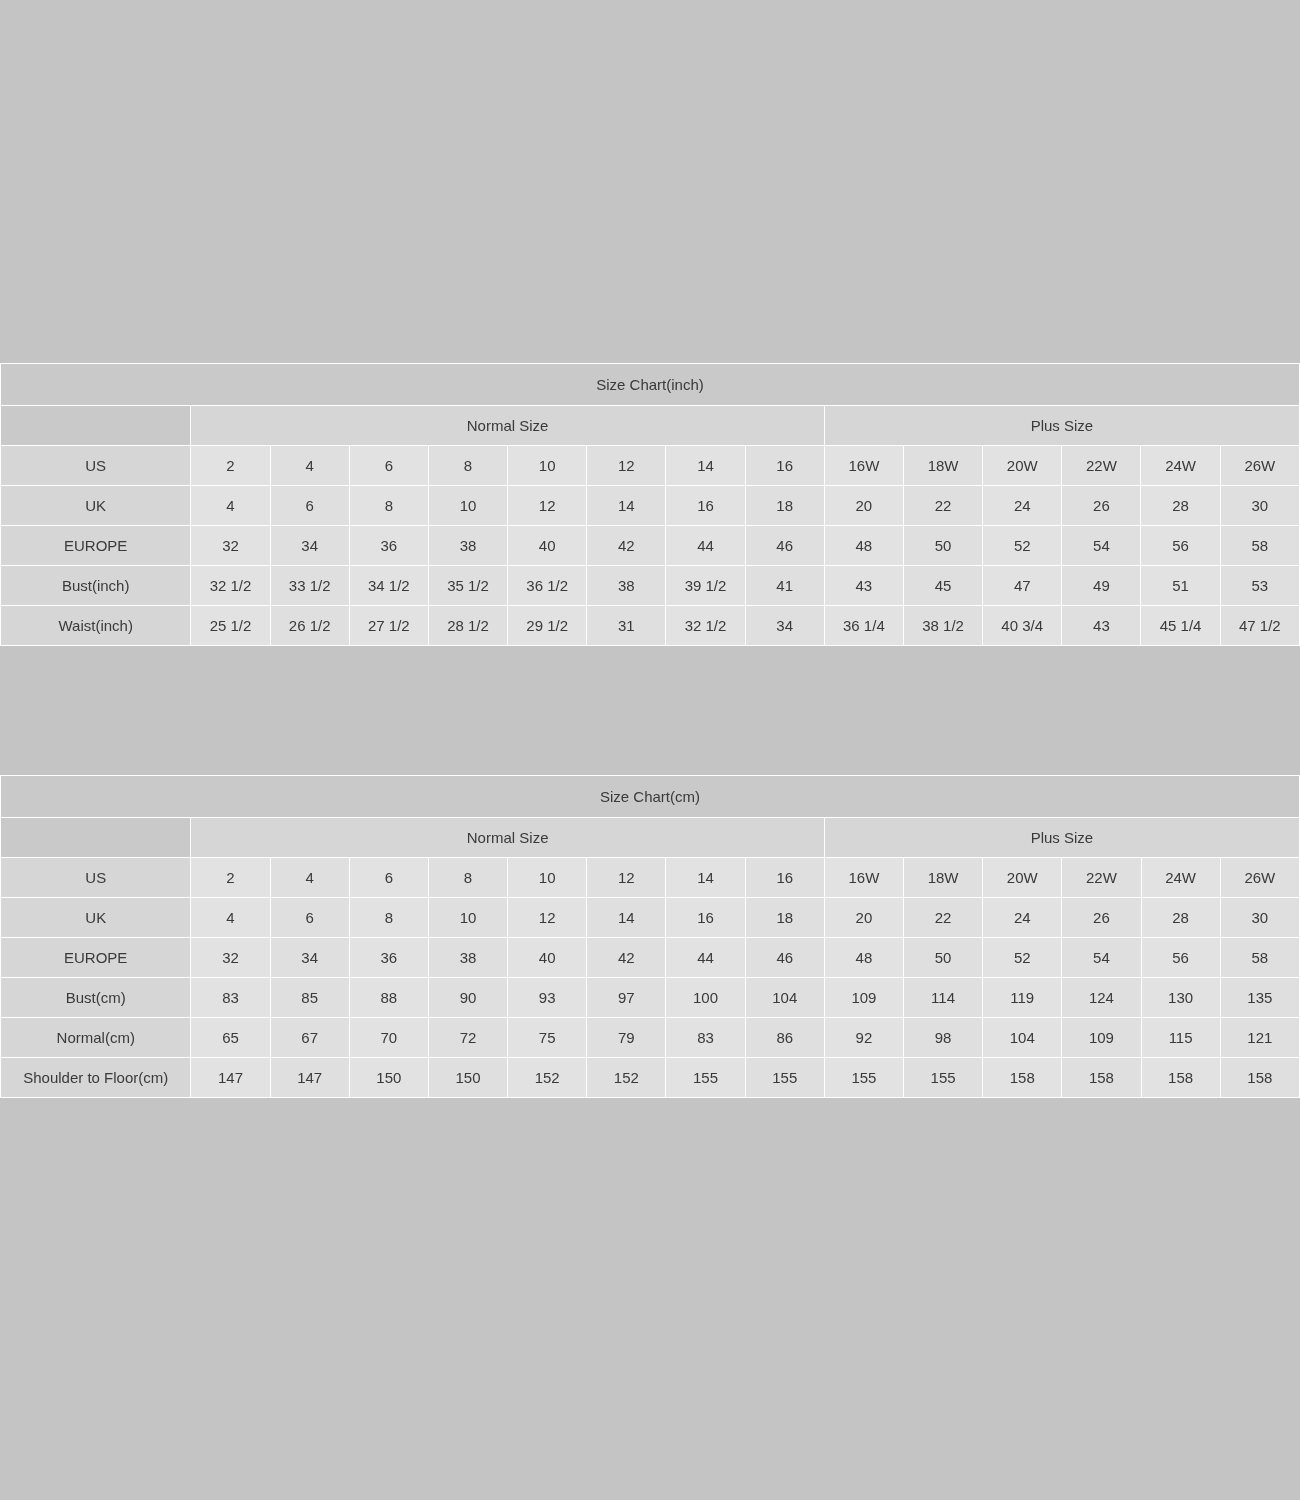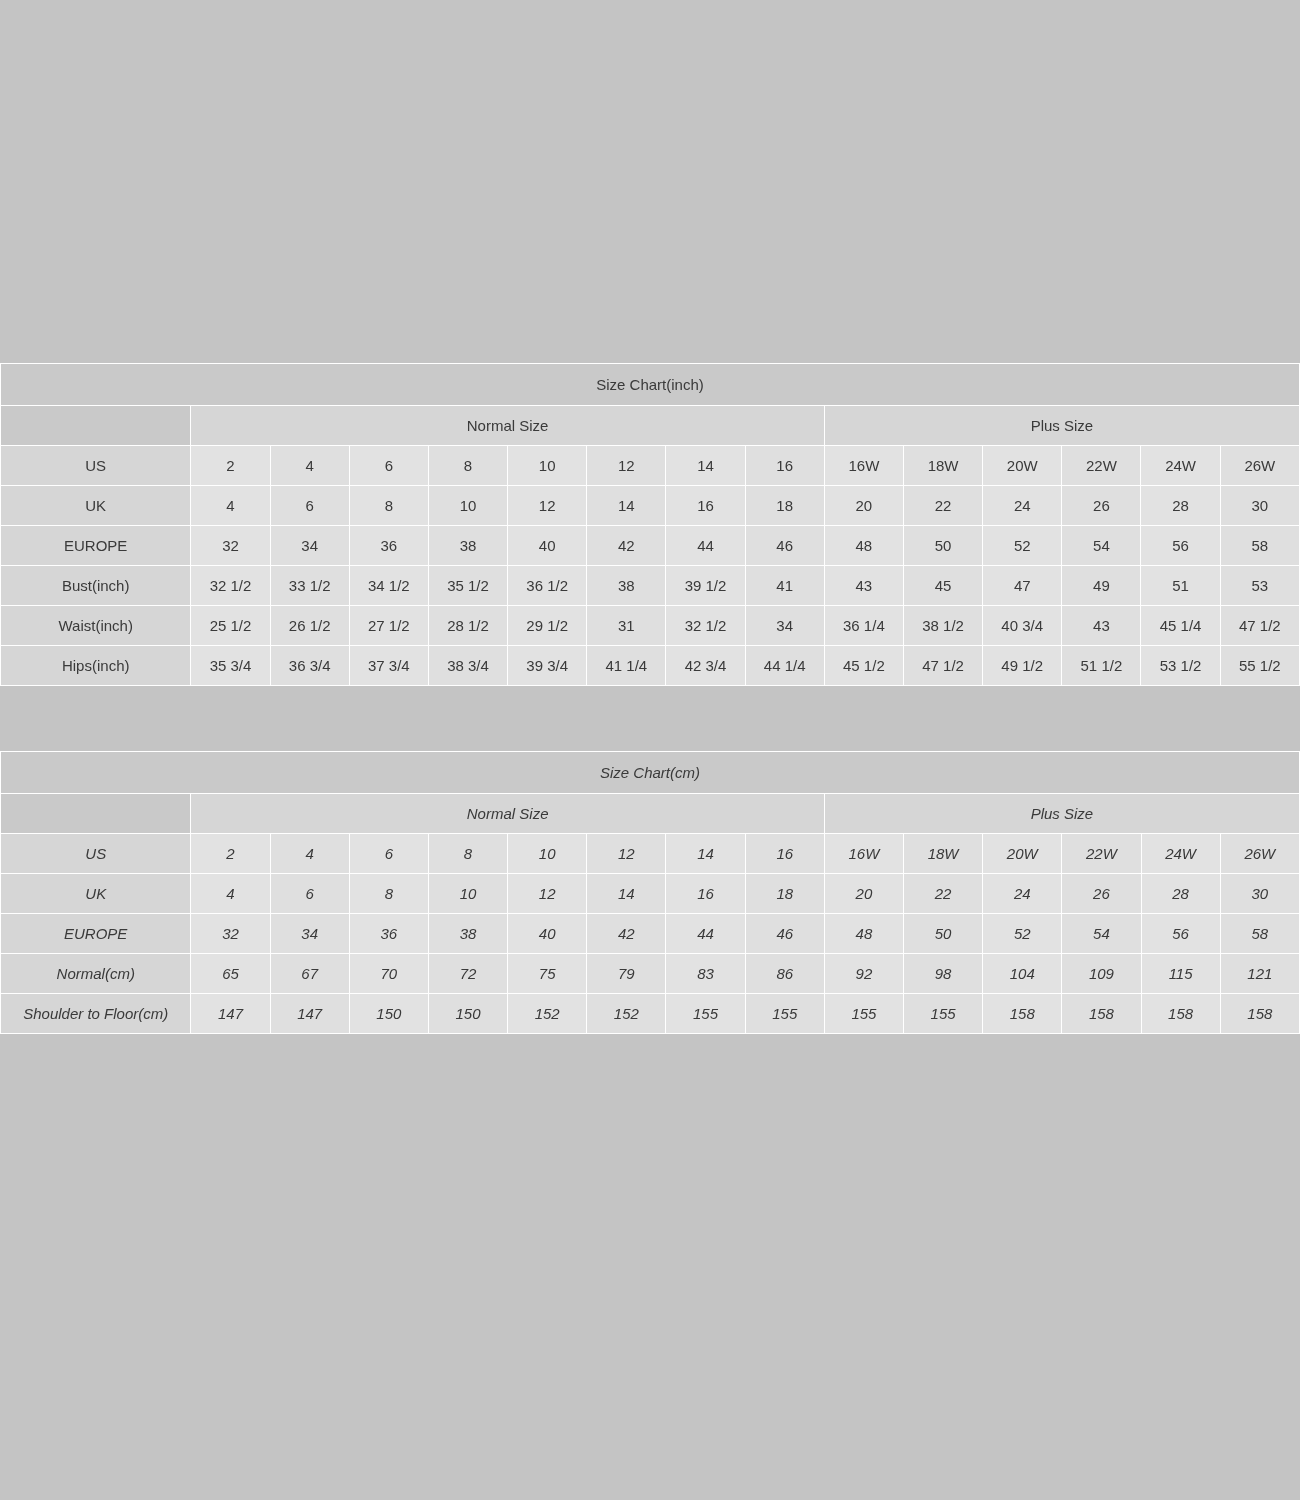--- a/index.html
+++ b/index.html
@@ -21,21 +21,21 @@
     padding-left: 24px;
   }
 
   .chart-block {
     position: absolute;
     left: 0;
     width: 1300px;
     background: #ffffff;
   }
   #chart-inch { top: 363px; }
-  #chart-cm { top: 751px; font-style: italic; }
+  #chart-cm { top: 775px; }
 
   table.size-table {
     border-collapse: collapse;
     width: 1300px;
     table-layout: fixed;
   }
   table.size-table td,
   table.size-table th {
     border: 1px solid #ffffff;
     text-align: center;
@@ -194,37 +194,20 @@
             <td class="data-cell alt">31</td>
             <td class="data-cell">32 1/2</td>
             <td class="data-cell alt">34</td>
             <td class="data-cell">36 1/4</td>
             <td class="data-cell alt">38 1/2</td>
             <td class="data-cell">40 3/4</td>
             <td class="data-cell alt">43</td>
             <td class="data-cell">45 1/4</td>
             <td class="data-cell alt">47 1/2</td>
           </tr>
-          <tr>
-            <td class="row-label">Hips(inch)</td>
-            <td class="data-cell">35 3/4</td>
-            <td class="data-cell alt">36 3/4</td>
-            <td class="data-cell">37 3/4</td>
-            <td class="data-cell alt">38 3/4</td>
-            <td class="data-cell">39 3/4</td>
-            <td class="data-cell alt">41 1/4</td>
-            <td class="data-cell">42 3/4</td>
-            <td class="data-cell alt">44 1/4</td>
-            <td class="data-cell">45 1/2</td>
-            <td class="data-cell alt">47 1/2</td>
-            <td class="data-cell">49 1/2</td>
-            <td class="data-cell alt">51 1/2</td>
-            <td class="data-cell">53 1/2</td>
-            <td class="data-cell alt">55 1/2</td>
-          </tr>
         </tbody>
     </table>
   </div>
 
   <div class="chart-block" id="chart-cm">
     <table class="size-table">
       <colgroup>
         <col class="label-col">
         <col class="data-col">
           <col class="data-col">
@@ -295,20 +278,37 @@
             <td class="data-cell">44</td>
             <td class="data-cell alt">46</td>
             <td class="data-cell">48</td>
             <td class="data-cell alt">50</td>
             <td class="data-cell">52</td>
             <td class="data-cell alt">54</td>
             <td class="data-cell">56</td>
             <td class="data-cell alt">58</td>
           </tr>
           <tr>
+            <td class="row-label">Bust(cm)</td>
+            <td class="data-cell">83</td>
+            <td class="data-cell alt">85</td>
+            <td class="data-cell">88</td>
+            <td class="data-cell alt">90</td>
+            <td class="data-cell">93</td>
+            <td class="data-cell alt">97</td>
+            <td class="data-cell">100</td>
+            <td class="data-cell alt">104</td>
+            <td class="data-cell">109</td>
+            <td class="data-cell alt">114</td>
+            <td class="data-cell">119</td>
+            <td class="data-cell alt">124</td>
+            <td class="data-cell">130</td>
+            <td class="data-cell alt">135</td>
+          </tr>
+          <tr>
             <td class="row-label">Normal(cm)</td>
             <td class="data-cell">65</td>
             <td class="data-cell alt">67</td>
             <td class="data-cell">70</td>
             <td class="data-cell alt">72</td>
             <td class="data-cell">75</td>
             <td class="data-cell alt">79</td>
             <td class="data-cell">83</td>
             <td class="data-cell alt">86</td>
             <td class="data-cell">92</td>

